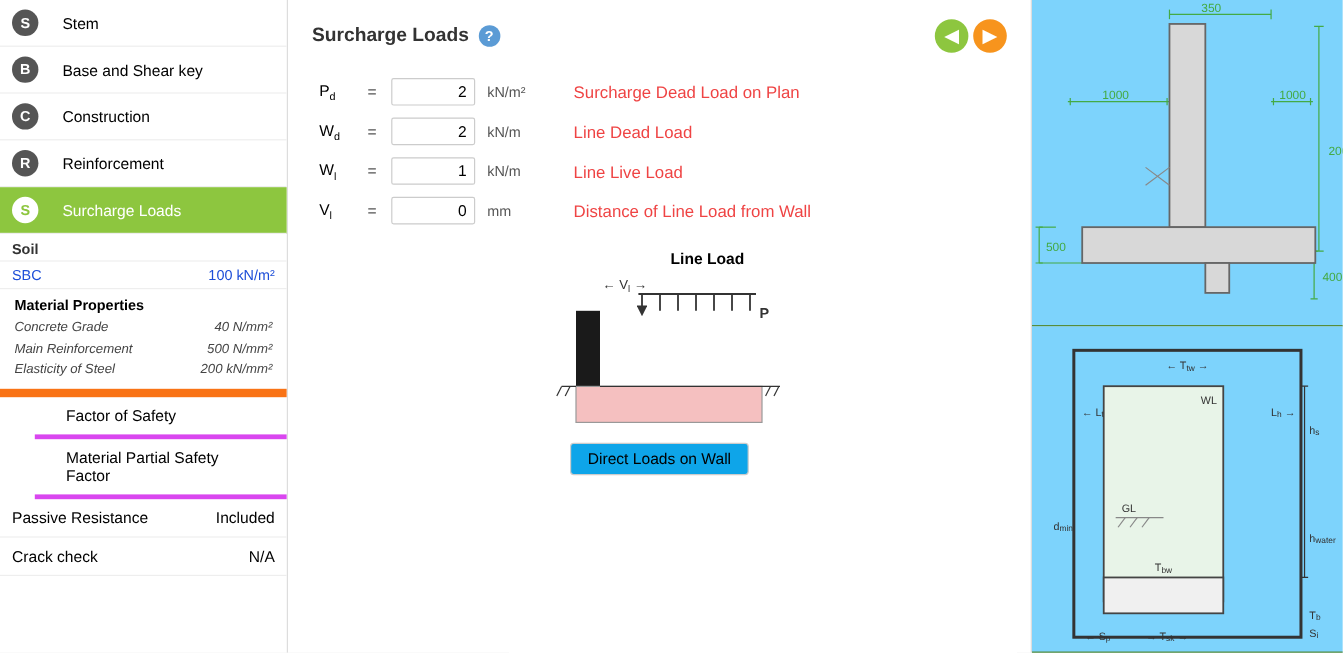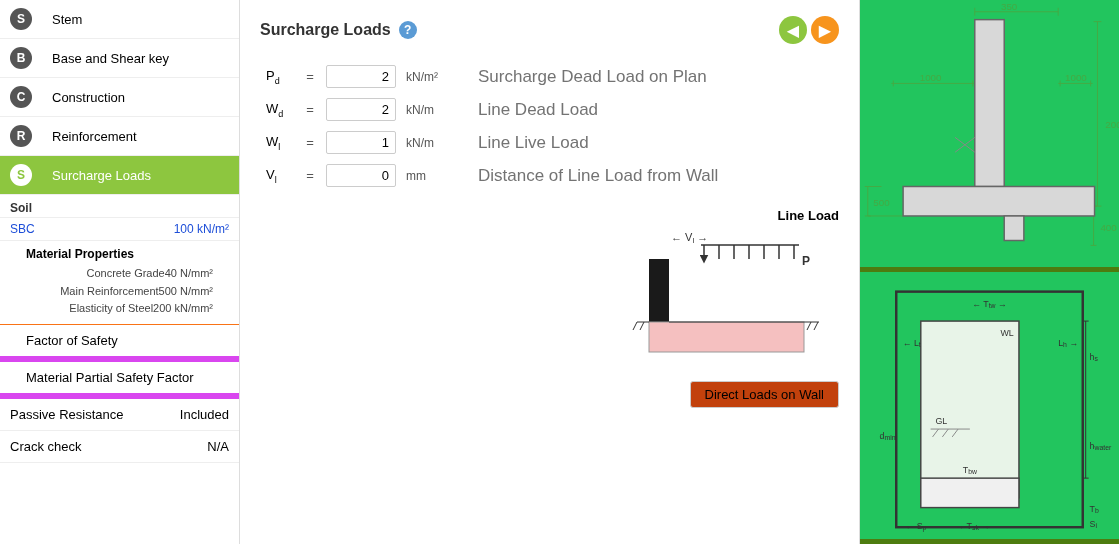--- a/index.html
+++ b/index.html
@@ -50,40 +50,42 @@
     }
     .sidebar-info {
       padding: 4px 10px;
       font-size: 12px;
       color: #1d4ed8;
       border-bottom: 1px solid #eee;
       display: flex;
       justify-content: space-between;
     }
     .sidebar-props {
-      padding: 6px 26px;
-      border-bottom: 1px solid #f97316;
+      padding: 6px 12px;
+      border-bottom: 7px solid #f97316;
     }
     .sidebar-props-title {
       font-weight: bold;
       font-size: 12px;
       margin-bottom: 4px;
     }
     .sidebar-prop-row {
       display: flex;
-      justify-content: flex-end;
+      justify-content: space-between;
       font-size: 11px;
       color: #444;
       line-height: 1.6;
+      font-style: italic;
     }
     .sidebar-plain {
       padding: 8px 26px;
       font-size: 13px;
-      border-bottom: 6px solid #d946ef;
+      border-bottom: 4px solid #d946ef;
       cursor: pointer;
+      margin-left: 29px;
     }
     .sidebar-two-col {
       padding: 8px 10px;
       font-size: 13px;
       border-bottom: 1px solid #eee;
       display: flex;
       justify-content: space-between;
       align-items: center;
     }
 
@@ -135,70 +137,70 @@
     }
     .nav-arrow.left { background: #8dc63f; }
     .nav-arrow.right { background: #f7941d; }
 
     .form-table { width: 100%; border-collapse: collapse; margin-bottom: 16px; }
     .form-table td { padding: 5px 6px; vertical-align: middle; }
     .form-table .label-cell { font-size: 13px; width: 40px; }
     .form-table .eq-cell { width: 20px; text-align: center; color: #555; }
     .form-table .input-cell { width: 80px; }
     .form-table .unit-cell { width: 70px; font-size: 12px; color: #555; padding-left: 4px; }
-    .form-table .desc-cell { font-size: 17px; color: #737373; }
+    .form-table .desc-cell { font-size: 14px; color: #ef4444; }
     .form-input {
       width: 70px;
       padding: 3px 6px;
       border: 1px solid #ccc;
       border-radius: 2px;
       text-align: right;
       font-size: 13px;
     }
 
     
     .diagram-area {
       margin-top: 8px;
       display: flex;
       flex-direction: column;
-      align-items: flex-end;
+      align-items: center;
     }
     .diagram-title {
       font-size: 13px;
       font-weight: bold;
       text-align: center;
       margin-bottom: 4px;
       margin-left: 80px;
     }
     .direct-loads-btn {
-      margin-top: 24px;
+      margin-top: 12px;
       padding: 5px 14px;
       border: 1px solid #ccc;
-      background: #c2410c;
+      background: #0ea5e9;
       border-radius: 3px;
       cursor: pointer;
       font-size: 13px;
     }
 
     
     .right-panel {
       width: 260px;
       min-width: 260px;
       display: flex;
       flex-direction: column;
       border-left: 1px solid #ddd;
       background: #fff;
       height: 544px;
     }
     .diagram-box {
       flex: 1;
-      border-bottom: 5px solid #4d7c0f;
+      border-bottom: 1px solid #4d7c0f;
       overflow: hidden;
       position: relative;
-      background: #22c55e;
+      background: #7dd3fc;
     }
     .diagram-box svg { width: 100%; height: 100%; }
 
     
     sub, sup { font-size: 9px; }
   </style>
 </head>
 <body>
 
 <div class="sidebar">

